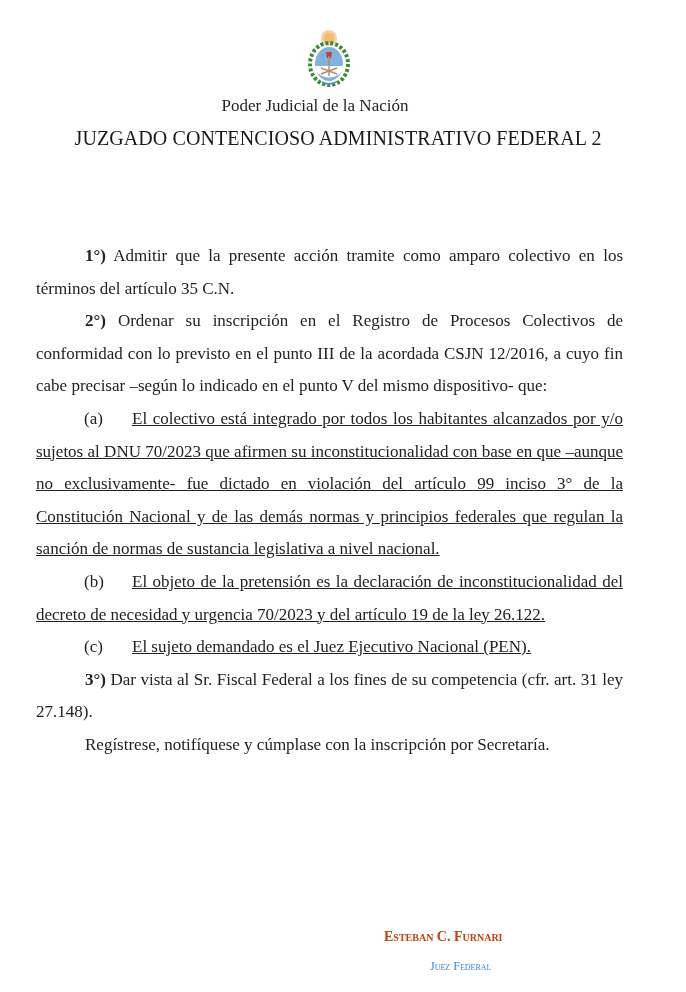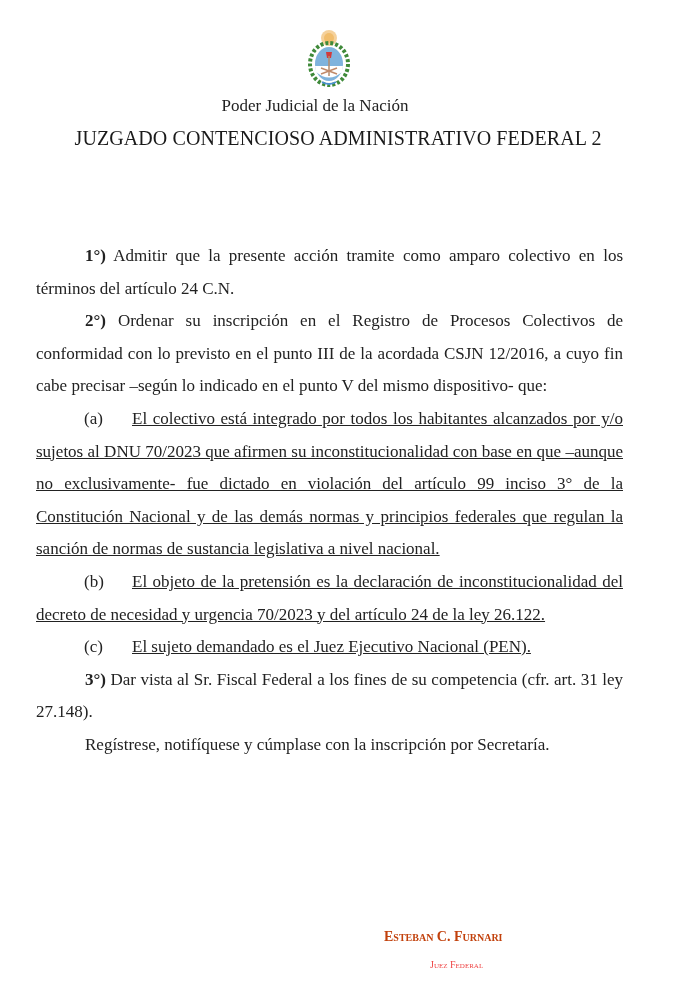--- a/index.html
+++ b/index.html
@@ -9,21 +9,21 @@
   .inst { position: absolute; top: 96px; left: 0; width: 630px; text-align: center; font-size: 17px; color: #222; }
   .court { position: absolute; top: 127px; left: 0; width: 676px; text-align: center; font-size: 20px; letter-spacing: 0.1px; color: #1a1a1a; }
   .body { position: absolute; left: 36px; top: 240px; width: 587px; font-size: 17px; line-height: 32.6px; text-align: justify; color: #222; }
   .body p { margin: 0; }
   .ind { text-indent: 49px; }
   .b { font-weight: bold; }
   .item { text-indent: 48px; text-decoration: underline; }
   .item .lab { display: inline-block; text-indent: 0; width: 48px; }
   .sig { position: absolute; font-variant: small-caps; font-weight: bold; font-size: 14px; color: #c2410c; }
   .sig-name { left: 384px; top: 929px; }
-  .sig-role { left: 430px; top: 959px; font-weight: normal; font-size: 10px; color: #ef4444; }
+  .sig-role { left: 430px; top: 959px; font-weight: normal; font-size: 12px; color: #3b82f6; }
 </style>
 </head>
 <body>
 
 <div class="crest">
   <svg width="46" height="60" viewBox="0 0 46 60">
     <circle cx="23" cy="10" r="8" fill="#f3c98a" opacity="0.85"></circle>
     <circle cx="23" cy="10" r="5" fill="#f0b860" opacity="0.8"></circle>
     <ellipse cx="23" cy="36" rx="19" ry="21" fill="none" stroke="#3f8a3a" stroke-width="4" stroke-dasharray="3 2"></ellipse>
     <ellipse cx="23" cy="36" rx="14" ry="17" fill="#7fb3dd"></ellipse>
@@ -33,23 +33,23 @@
     <line x1="15" y1="46" x2="31" y2="40" stroke="#c08a6a" stroke-width="1.5"></line>
     <line x1="15" y1="40" x2="31" y2="46" stroke="#c08a6a" stroke-width="1.5"></line>
     <path d="M16 54 Q23 58 30 54" fill="none" stroke="#4a8fd0" stroke-width="2"></path>
   </svg>
 </div>
 
 <div class="inst">Poder Judicial de la Nación</div>
 <div class="court">JUZGADO CONTENCIOSO ADMINISTRATIVO FEDERAL 2</div>
 
 <div class="body">
-  <p class="ind"><span class="b">1°)</span><span> Admitir que la presente acción tramite como amparo colectivo en los términos del artículo 24 C.N.</span></p>
+  <p class="ind"><span class="b">1°)</span><span> Admitir que la presente acción tramite como amparo colectivo en los términos del artículo 35 C.N.</span></p>
   <p class="ind"><span class="b">2°)</span><span> Ordenar su inscripción en el Registro de Procesos Colectivos de conformidad con lo previsto en el punto III de la acordada CSJN 12/2016, a cuyo fin cabe precisar –según lo indicado en el punto V del mismo dispositivo- que:</span></p>
   <p class="item"><span class="lab">(a)</span><span>El colectivo está integrado por todos los habitantes alcanzados por y/o sujetos al DNU 70/2023 que afirmen su inconstitucionalidad con base en que –aunque no exclusivamente- fue dictado en violación del artículo 99 inciso 3° de la Constitución Nacional y de las demás normas y principios federales que regulan la sanción de normas de sustancia legislativa a nivel nacional.</span></p>
-  <p class="item"><span class="lab">(b)</span><span>El objeto de la pretensión es la declaración de inconstitucionalidad del decreto de necesidad y urgencia 70/2023 y del artículo 24 de la ley 26.122.</span></p>
+  <p class="item"><span class="lab">(b)</span><span>El objeto de la pretensión es la declaración de inconstitucionalidad del decreto de necesidad y urgencia 70/2023 y del artículo 19 de la ley 26.122.</span></p>
   <p class="item"><span class="lab">(c)</span><span>El sujeto demandado es el Juez Ejecutivo Nacional (PEN).</span></p>
   <p class="ind"><span class="b">3°)</span><span> Dar vista al Sr. Fiscal Federal a los fines de su competencia (cfr. art. 31 ley 27.148).</span></p>
   <p class="ind">Regístrese, notifíquese y cúmplase con la inscripción por Secretaría.</p>
 </div>
 
 <div class="sig sig-name">Esteban C. Furnari</div>
 <div class="sig sig-role">Juez Federal</div>
 
 </body></html>

